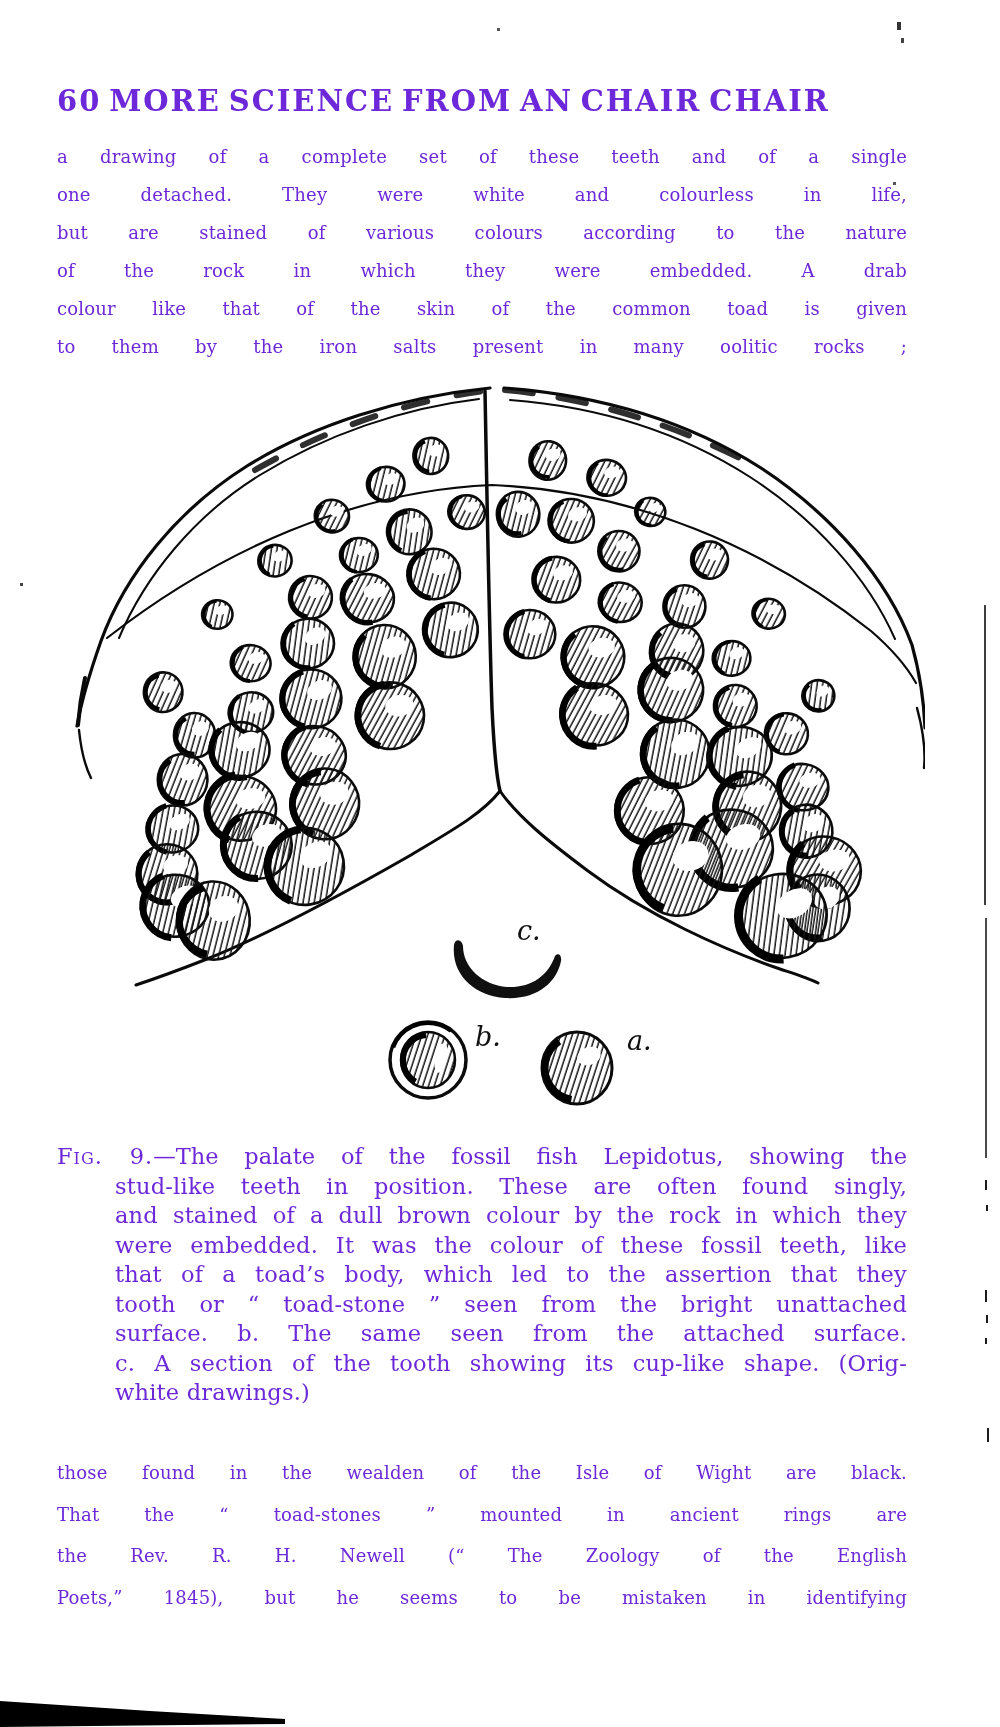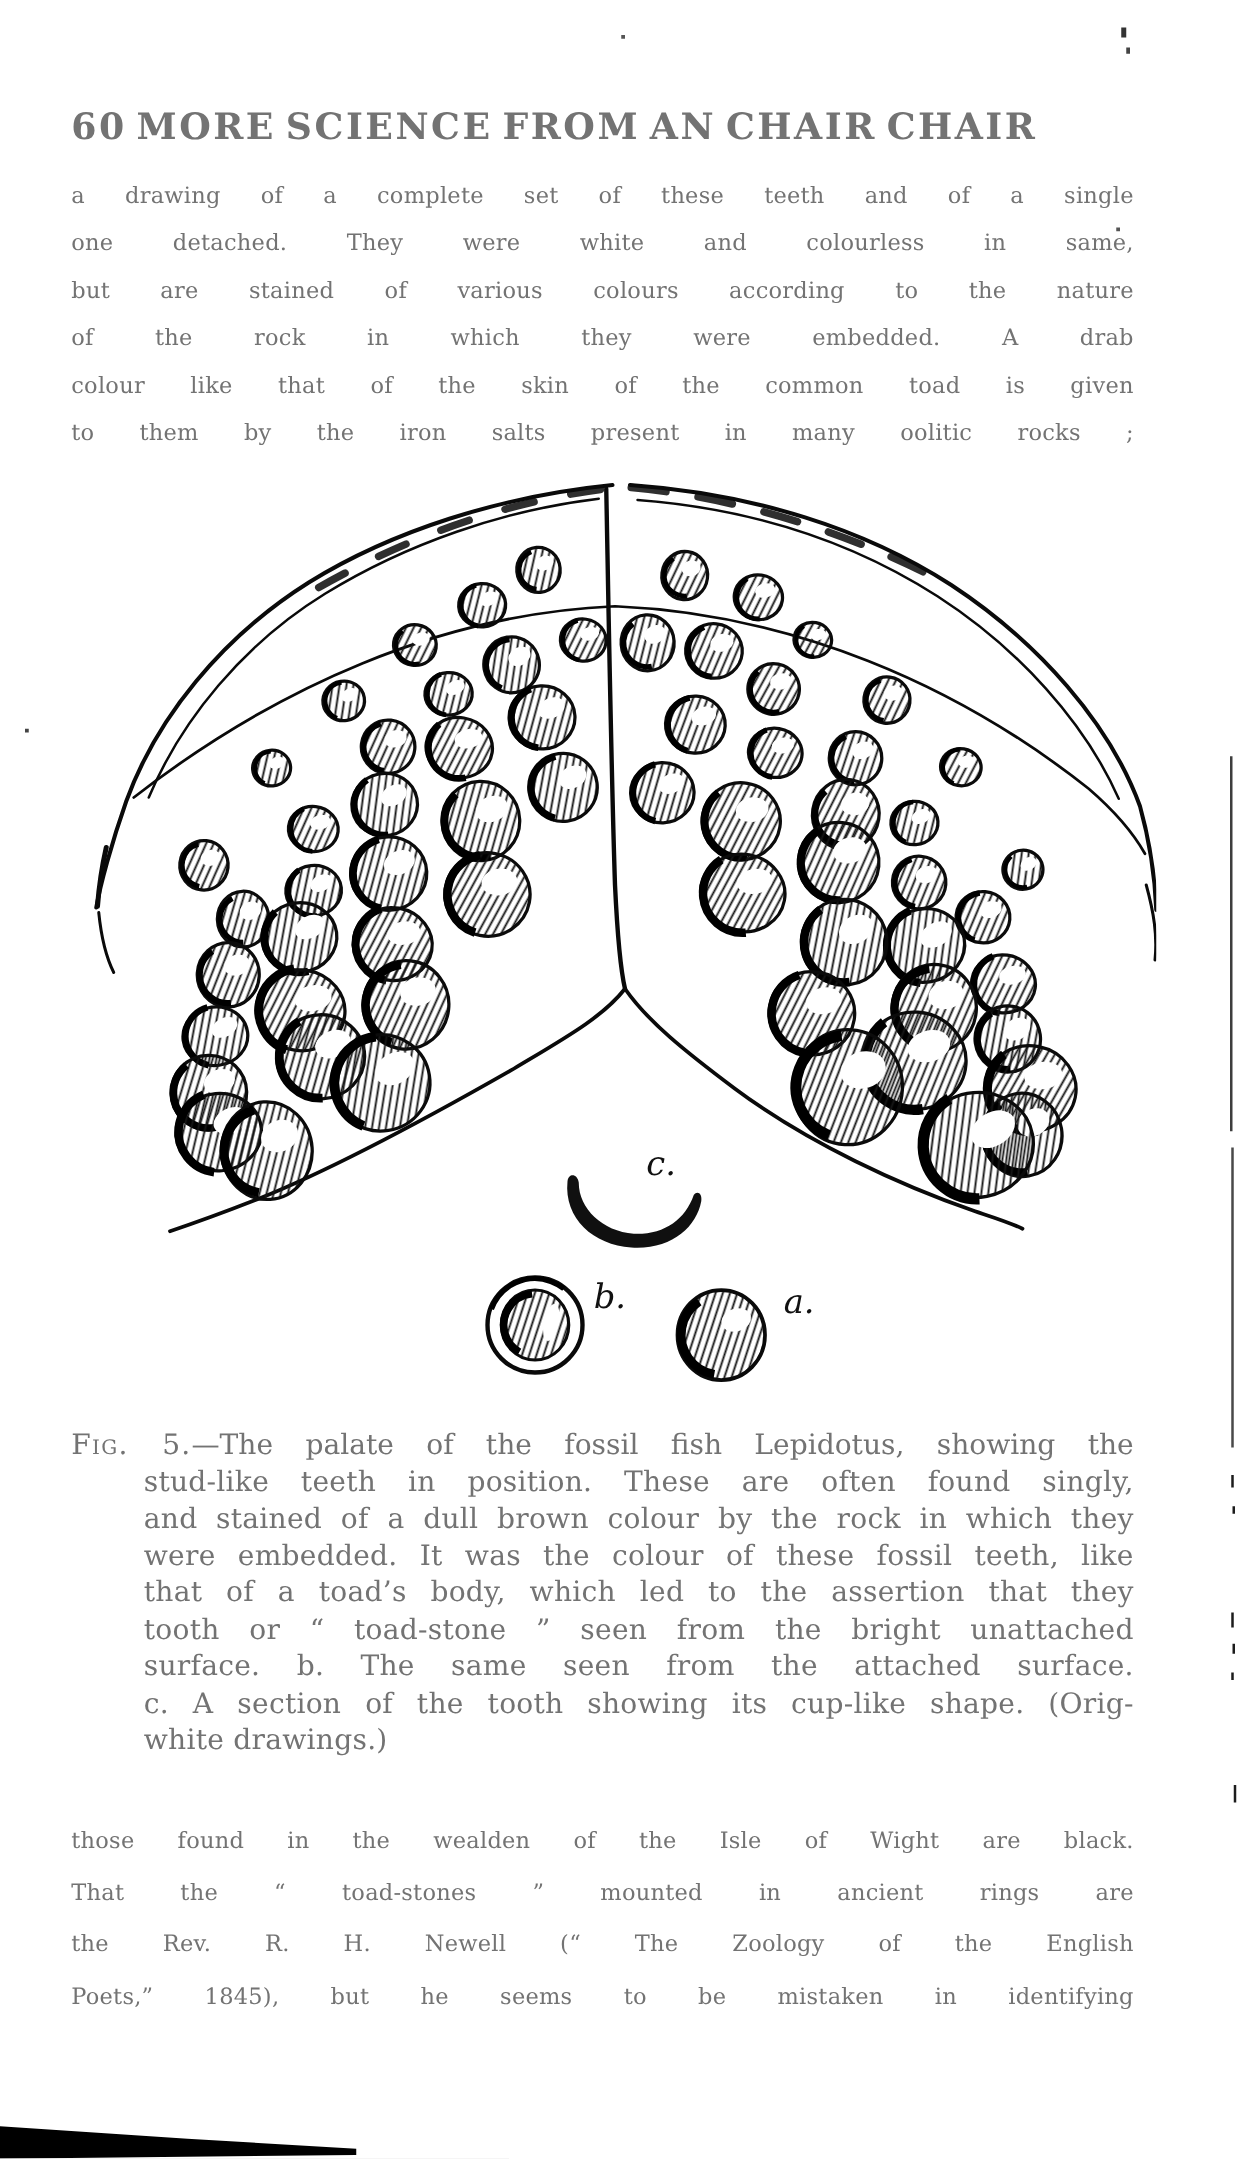--- a/index.html
+++ b/index.html
@@ -1,17 +1,17 @@
 <!DOCTYPE html>
 <html><head>
 <meta charset="utf-8">
 <style>
   html,body{margin:0;padding:0;background:#e8e8e8;}
   .page{position:relative;width:1000px;height:1727px;background:#ffffff;overflow:hidden;
-        font-family:"DejaVu Serif", serif;color:#737373;}
+        font-family:"DejaVu Serif", serif;color:#6d28d9;}
   .header{position:absolute;left:57px;top:84px;width:773px;display:flex;justify-content:space-between;
           font-size:29px;font-weight:bold;letter-spacing:2px;white-space:nowrap;}
   .para{position:absolute;left:57px;width:850px;font-size:18px;}
   #paragraph-1{top:138px;line-height:38px;}
   #paragraph-2{top:1452px;line-height:41.5px;}
   .line{text-align:justify;text-align-last:justify;letter-spacing:.2px;}
   .caption{position:absolute;left:57px;top:1142px;width:850px;font-size:22.5px;line-height:29.5px;}
   .caption .line{padding-left:58px;}
   .cap-line1{text-align:justify;text-align-last:justify;}
   .smallcaps{font-variant:small-caps;letter-spacing:1px;}
@@ -30,21 +30,21 @@
       <span>MORE</span>
       <span>SCIENCE</span>
       <span>FROM</span>
       <span>AN</span>
       <span>CHAIR</span>
       <span>CHAIR</span>
     </div>
 
   <div class="para" id="paragraph-1">
       <div class="line">a drawing of a complete set of these teeth and of a single</div>
-      <div class="line">one detached.  They were white and colourless in same,</div>
+      <div class="line">one detached.  They were white and colourless in life,</div>
       <div class="line">but are stained of various colours according to the nature</div>
       <div class="line">of the rock in which they were embedded.  A drab</div>
       <div class="line">colour like that of the skin of the common toad is given</div>
       <div class="line">to them by the iron salts present in many oolitic rocks ;</div>
     </div>
 
   <svg id="palate" width="870" height="745" viewBox="0 0 870 745" style="position:absolute;left:55px;top:378px;">
     <defs>
       <pattern id="hatch" patternUnits="userSpaceOnUse" width="5.5" height="5.5" patternTransform="rotate(18)">
         <line x1="2" y1="-1" x2="2" y2="7" stroke="#161616" stroke-width="1.5"></line>
@@ -276,21 +276,21 @@
       <circle cx="522" cy="690" r="32" fill="none" stroke="#000" stroke-width="7" stroke-dasharray="76 125" transform="rotate(100 522 690)"></circle>
     </g>
 
     <text x="462" y="562" class="fig-label">c.</text>
     <text x="420" y="668" class="fig-label">b.</text>
     <text x="572" y="672" class="fig-label">a.</text>
   </svg>
 
   <div class="caption">
     <div class="cap-line1">
-      <span class="smallcaps">Fig. 5.</span><span>—The palate of the fossil fish Lepidotus, showing the</span>
+      <span class="smallcaps">Fig. 9.</span><span>—The palate of the fossil fish Lepidotus, showing the</span>
     </div>
     <div>
         <div class="line">stud-like teeth in position.  These are often found singly,</div>
         <div class="line">and stained of a dull brown colour by the rock in which they</div>
         <div class="line">were embedded.  It was the colour of these fossil teeth, like</div>
         <div class="line">that of a toad’s body, which led to the assertion that they</div>
         <div class="line">tooth or “ toad-stone ” seen from the bright unattached</div>
         <div class="line">surface.  b. The same seen from the attached surface.</div>
         <div class="line">c. A section of the tooth showing its cup-like shape.  (Orig-</div>
       </div>

